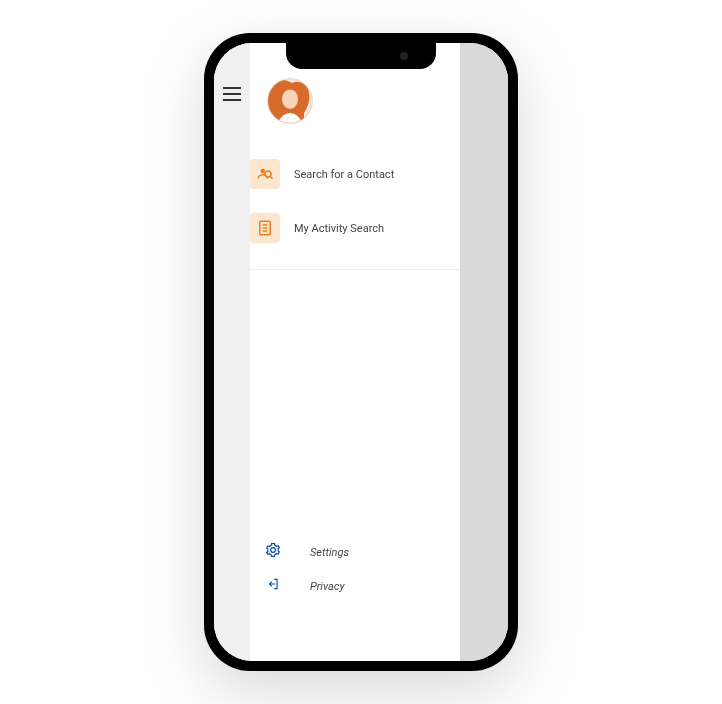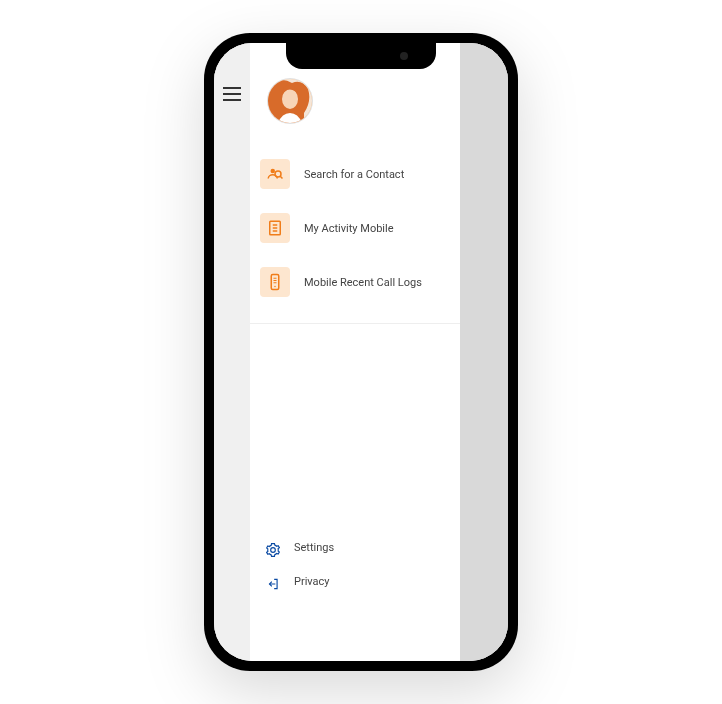--- a/index.html
+++ b/index.html
@@ -101,21 +101,21 @@
     height: 44px;
     border-radius: 50%;
     margin-left: 18px;
     margin-bottom: 28px;
     overflow: hidden;
     box-shadow: 0 0 0 1px #e0e0e0;
     position: relative;
     background: linear-gradient(135deg, #f4c8a0 0%, #e89850 100%);
   }
   .avatar svg { width: 100%; height: 100%; display: block; }
-  .menu-primary { padding: 0 10px; text-align: right; }
+  .menu-primary { padding: 0 0; text-align: right; }
   .menu-item {
     display: flex;
     align-items: center;
     gap: 14px;
     padding: 8px 0;
     cursor: pointer;
   }
   .menu-item + .menu-item { margin-top: 8px; }
   .icon-box {
     width: 30px;
@@ -137,24 +137,25 @@
     border: none;
     border-top: 1px solid #eee;
     margin: 18px 0 0 0;
   }
   .spacer { flex: 1; }
   .menu-secondary {
     padding: 0 14px 60px 14px;
   }
   .sec-item {
     display: flex;
-    align-items: flex-start;
-    gap: 12px;
+    align-items: flex-end;
+    gap: 28px;
     padding: 8px 0;
     cursor: pointer;
+    font-style: italic;
   }
   .sec-icon {
     width: 18px;
     height: 18px;
     display: flex;
     align-items: center;
     justify-content: center;
     color: #0a4aa3;
     flex-shrink: 0;
   }
@@ -209,35 +210,23 @@
 
             <div class="menu-item">
               <div class="icon-box">
                 <svg viewBox="0 0 24 24" fill="none" stroke="currentColor" stroke-width="2">
                   <rect x="5" y="3" width="14" height="18" rx="1"></rect>
                   <line x1="9" y1="8" x2="15" y2="8"></line>
                   <line x1="9" y1="12" x2="15" y2="12"></line>
                   <line x1="9" y1="16" x2="15" y2="16"></line>
                 </svg>
               </div>
-              <span class="menu-label">My Activity Mobile</span>
-            </div>
-
-            <div class="menu-item">
-              <div class="icon-box">
-                <svg viewBox="0 0 24 24" fill="currentColor">
-                  <rect x="7" y="2" width="10" height="20" rx="2" fill="none" stroke="currentColor" stroke-width="2"></rect>
-                  <line x1="10" y1="7" x2="14" y2="7" stroke="currentColor" stroke-width="1.5"></line>
-                  <line x1="10" y1="10" x2="14" y2="10" stroke="currentColor" stroke-width="1.5"></line>
-                  <line x1="10" y1="13" x2="14" y2="13" stroke="currentColor" stroke-width="1.5"></line>
-                  <circle cx="12" cy="18" r="1"></circle>
-                </svg>
-              </div>
-              <span class="menu-label">Mobile Recent Call Logs</span>
-            </div>
+              <span class="menu-label">My Activity Search</span>
+            </div>
+
 
           </div>
 
           <hr class="divider">
           <div class="spacer"></div>
 
           <div class="menu-secondary">
 
             <div class="sec-item">
               <div class="sec-icon">

